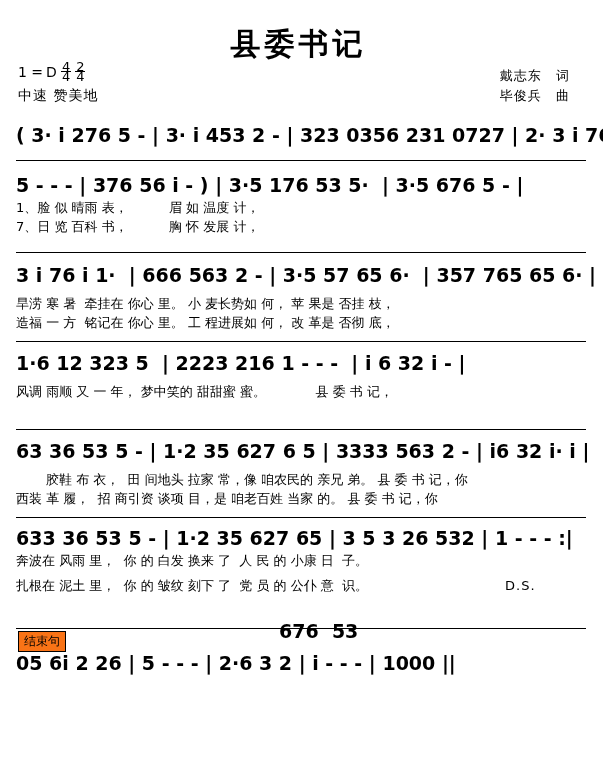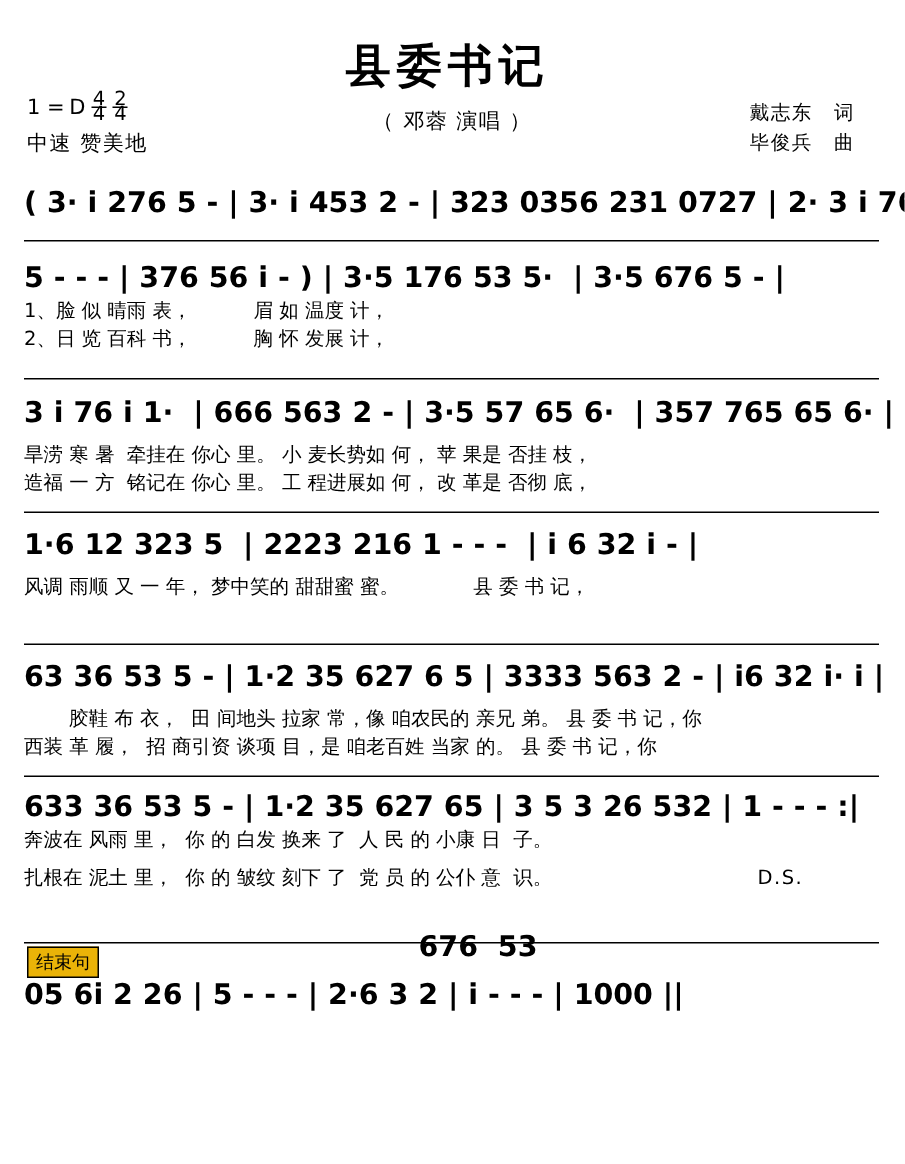--- a/index.html
+++ b/index.html
@@ -72,21 +72,21 @@
   }
   .hr{
     position:absolute;left:16px;width:570px;height:1px;background:#000;
   }
   .ending-box{
     position:absolute;
     border:1px solid #000;
     font-size:12px;
     padding:1px 5px;
     font-family:"DejaVu Sans", sans-serif;
-    background:#eab308;
+    background:#f97316;
   }
   .ds{
     position:absolute;
     font-size:13px;
     font-family:"DejaVu Sans", sans-serif;
     letter-spacing:1px;
   }
   .extra-notes{
     position:absolute;
     font-size:19px;
@@ -94,21 +94,20 @@
     font-family:"DejaVu Sans", sans-serif;
     white-space:pre;
   }
 </style>
 </head>
 <body>
 
 <div class="sheet">
 
   <div class="title">县委书记</div>
-  <div class="singer">（ 邓蓉 演唱 ）</div>
 
   <div class="credits">
     <div>
       <span class="name">戴志东</span>
       <span class="role">词</span>
     </div>
     <div>
       <span class="name">毕俊兵</span>
       <span class="role">曲</span>
     </div>
@@ -131,21 +130,21 @@
   </div>
 
   <div class="row" style="top:122px;">
     <div class="notes">( 3· i 276 5 - | 3· i 453 2 - | 323 0356 231 0727 | 2· 3 i 76 |</div>
   </div>
   <div class="hr" style="top:160px;"></div>
 
   <div class="row" style="top:172px;">
     <div class="notes">5 - - - | 376 56 i - ) | 3·5 176 53 5·  | 3·5 676 5 - |</div>
     <div class="lyr" style="margin-top:0;">1、脸 似 晴雨 表，          眉 如 温度 计，</div>
-    <div class="lyr">2、日 览 百科 书，          胸 怀 发展 计，</div>
+    <div class="lyr">7、日 览 百科 书，          胸 怀 发展 计，</div>
   </div>
   <div class="hr" style="top:252px;"></div>
 
   <div class="row" style="top:262px;">
     <div class="notes">3 i 76 i 1·  | 666 563 2 - | 3·5 57 65 6·  | 357 765 65 6· |</div>
     <div class="lyr" style="margin-top:6px;">旱涝 寒 暑  牵挂在 你心 里。 小 麦长势如 何， 苹 果是 否挂 枝，</div>
     <div class="lyr">造福 一 方  铭记在 你心 里。 工 程进展如 何， 改 革是 否彻 底，</div>
   </div>
   <div class="hr" style="top:341px;"></div>
 

